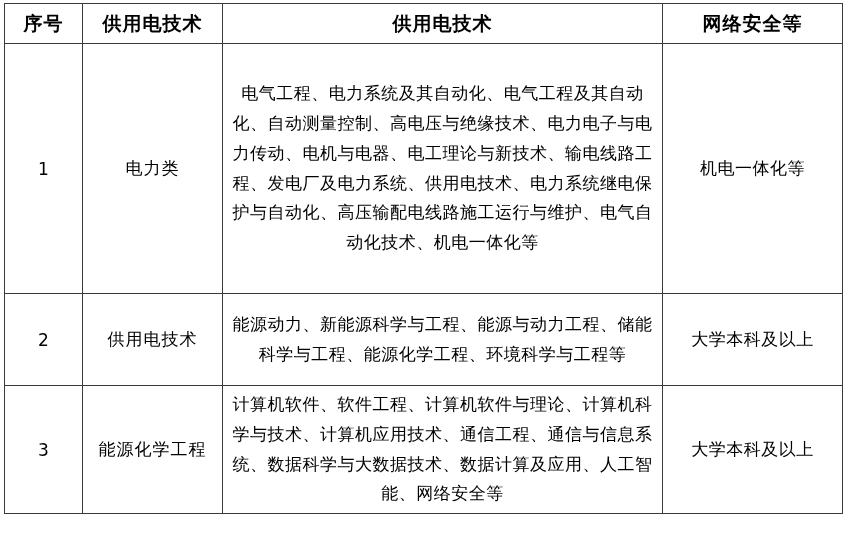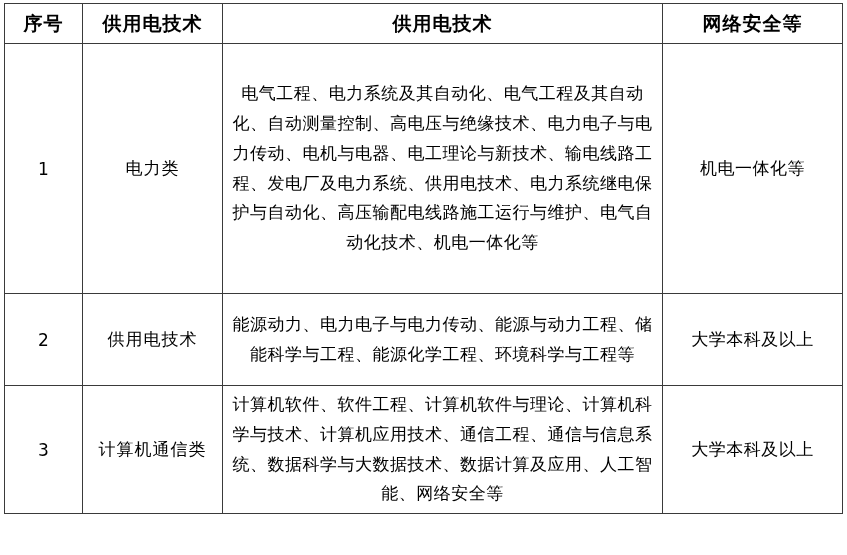--- a/index.html
+++ b/index.html
@@ -83,24 +83,24 @@
     <tbody>
       <tr class="row-1">
         <td class="cell-no">1</td>
         <td class="cell-post">电力类</td>
         <td class="cell-major">电气工程、电力系统及其自动化、电气工程及其自动化、自动测量控制、高电压与绝缘技术、电力电子与电力传动、电机与电器、电工理论与新技术、输电线路工程、发电厂及电力系统、供用电技术、电力系统继电保护与自动化、高压输配电线路施工运行与维护、电气自动化技术、机电一体化等</td>
         <td class="cell-edu">机电一体化等</td>
       </tr>
       <tr class="row-2">
         <td class="cell-no">2</td>
         <td class="cell-post">供用电技术</td>
-        <td class="cell-major">能源动力、电力电子与电力传动、能源与动力工程、储能科学与工程、能源化学工程、环境科学与工程等</td>
+        <td class="cell-major">能源动力、新能源科学与工程、能源与动力工程、储能科学与工程、能源化学工程、环境科学与工程等</td>
         <td class="cell-edu">大学本科及以上</td>
       </tr>
       <tr class="row-3">
         <td class="cell-no">3</td>
-        <td class="cell-post">计算机通信类</td>
+        <td class="cell-post">能源化学工程</td>
         <td class="cell-major">计算机软件、软件工程、计算机软件与理论、计算机科学与技术、计算机应用技术、通信工程、通信与信息系统、数据科学与大数据技术、数据计算及应用、人工智能、网络安全等</td>
         <td class="cell-edu">大学本科及以上</td>
       </tr>
     </tbody>
   </table>
 </div>
 
 </body></html>

